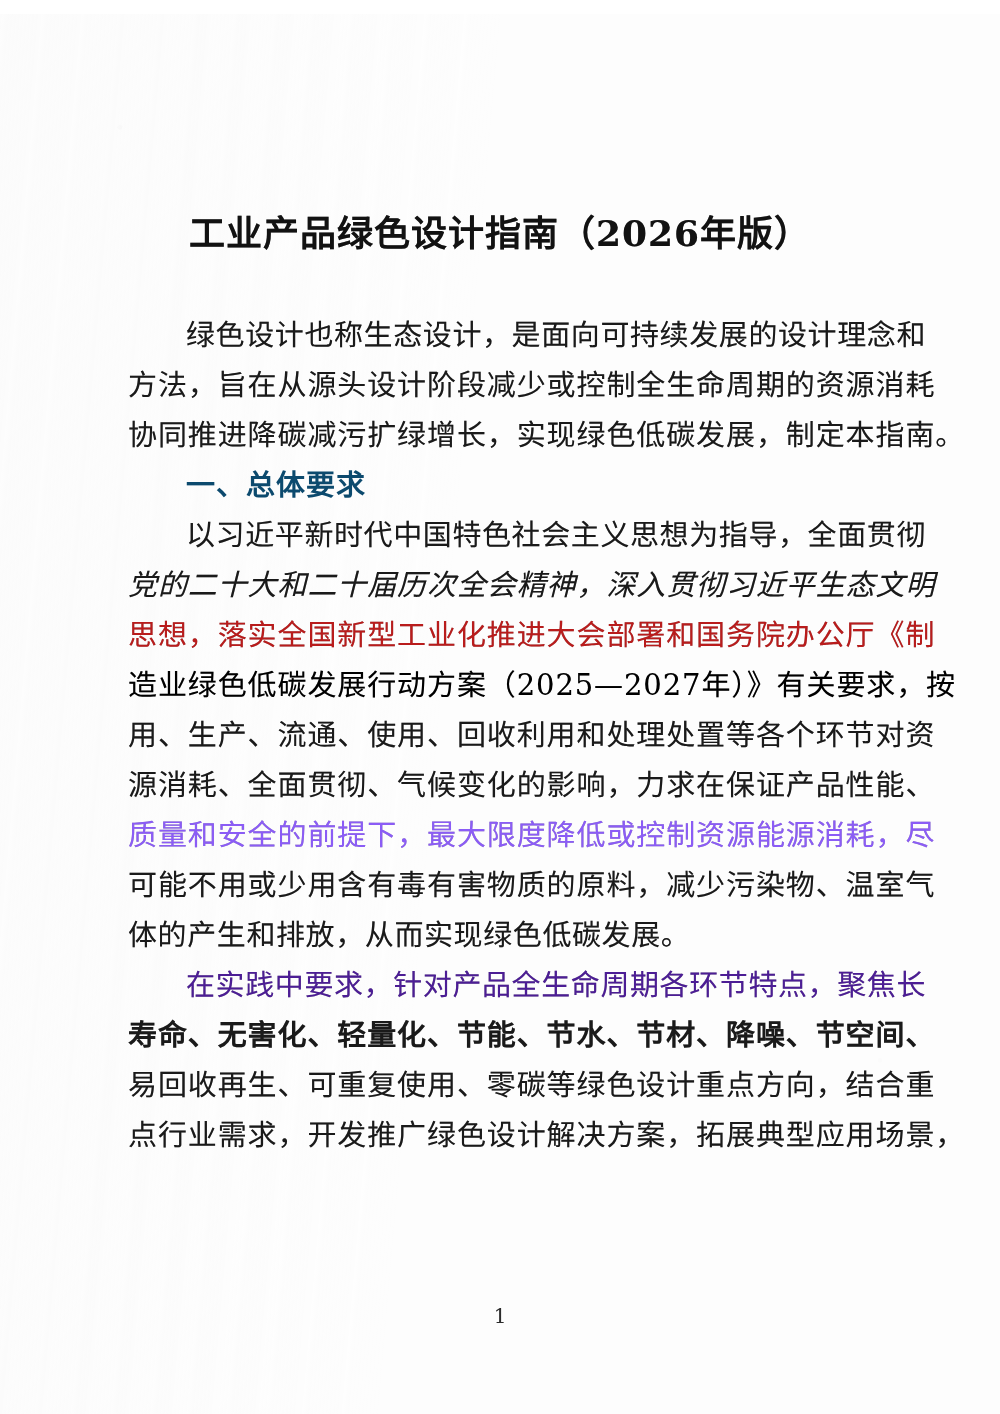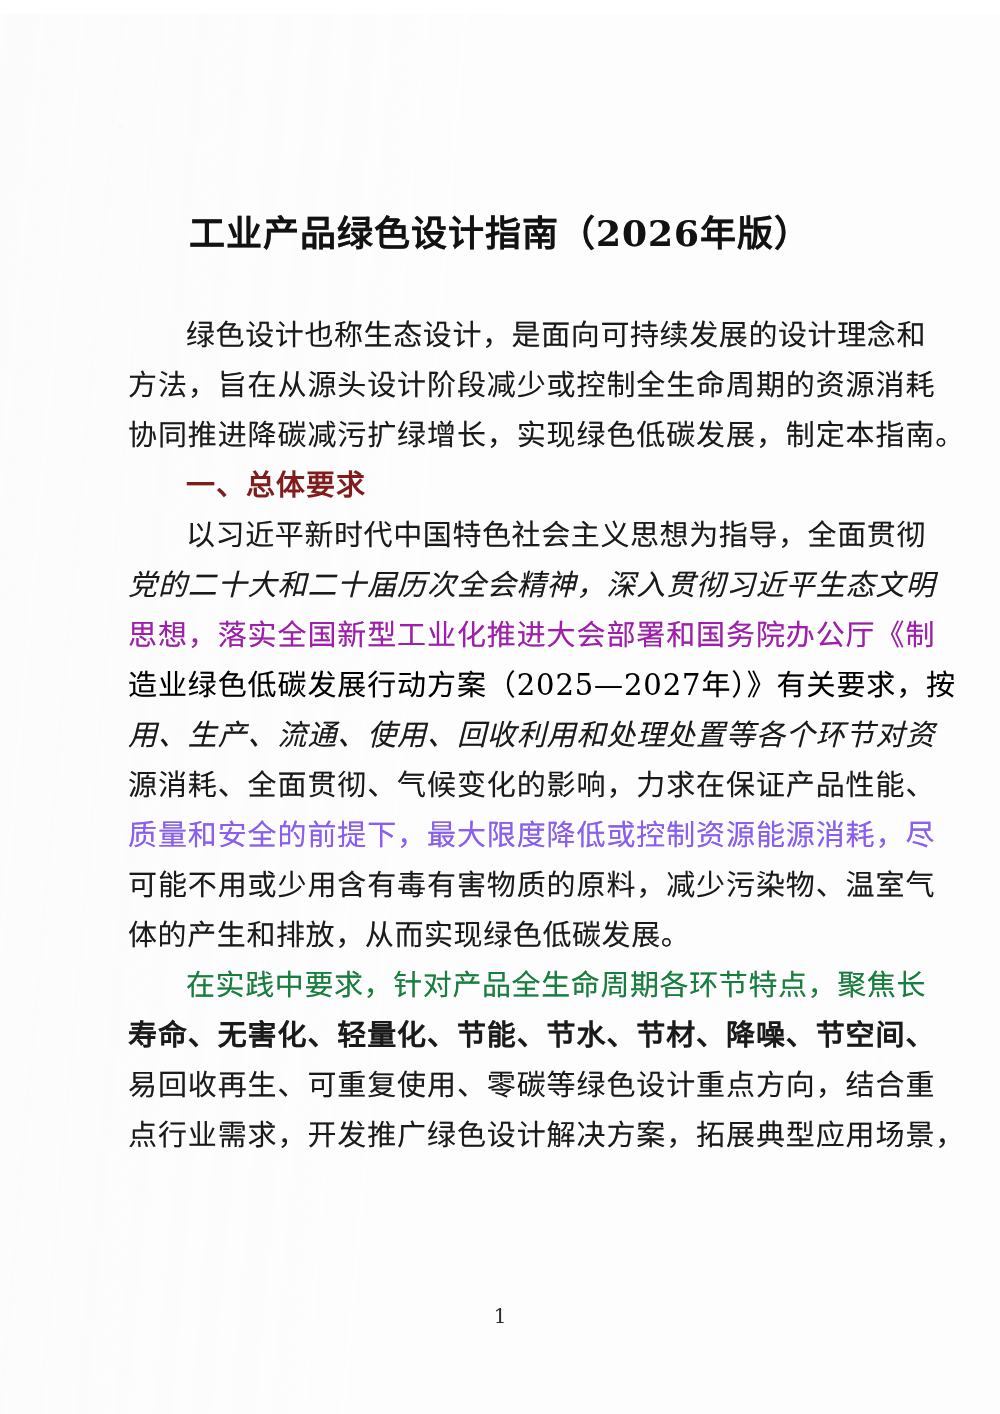--- a/index.html
+++ b/index.html
@@ -91,21 +91,21 @@
   .tline.j {
     letter-spacing: 0.9px;
   }
 
   .section-heading {
     display: block;
     height: 50px;
     line-height: 50px;
     font-size: 29px;
     font-weight: 700;
-    color: #7f1d1d;
+    color: #0c4a6e;
     text-indent: 58px;
     letter-spacing: 1px;
     white-space: nowrap;
     font-family: "DejaVu Sans", "Liberation Sans", sans-serif;
   }
 
   .page-number {
     position: absolute;
     left: 0;
     top: 1290px;
@@ -133,31 +133,31 @@
         <span class="tline indent" style="color: rgb(26, 26, 26);">绿色设计也称生态设计，是面向可持续发展的设计理念和</span>
         <span class="tline j" style="color: rgb(26, 26, 26);">方法，旨在从源头设计阶段减少或控制全生命周期的资源消耗</span>
         <span class="tline j" style="color: rgb(26, 26, 26);">协同推进降碳减污扩绿增长，实现绿色低碳发展，制定本指南。</span>
       </p>
 
       <h2 style="margin:0" class="section-heading">一、总体要求</h2>
 
       <p style="margin:0">
         <span class="tline indent" style="color: rgb(26, 26, 26);">以习近平新时代中国特色社会主义思想为指导，全面贯彻</span>
         <span class="tline j" style="color: rgb(26, 26, 26); font-style: italic;">党的二十大和二十届历次全会精神，深入贯彻习近平生态文明</span>
-        <span class="tline j" style="color: #a21caf;">思想，落实全国新型工业化推进大会部署和国务院办公厅《制</span>
+        <span class="tline j" style="color: #b91c1c;">思想，落实全国新型工业化推进大会部署和国务院办公厅《制</span>
         <span class="tline j" style="color: #000000;">造业绿色低碳发展行动方案（2025—2027年）》有关要求，按</span>
-        <span class="tline j" style="color: rgb(26, 26, 26); font-style: italic;">用、生产、流通、使用、回收利用和处理处置等各个环节对资</span>
+        <span class="tline j" style="color: rgb(26, 26, 26);">用、生产、流通、使用、回收利用和处理处置等各个环节对资</span>
         <span class="tline j" style="color: rgb(26, 26, 26);">源消耗、全面贯彻、气候变化的影响，力求在保证产品性能、</span>
         <span class="tline j" style="color: #8b5cf6;">质量和安全的前提下，最大限度降低或控制资源能源消耗，尽</span>
         <span class="tline j" style="color: rgb(26, 26, 26);">可能不用或少用含有毒有害物质的原料，减少污染物、温室气</span>
         <span class="tline" style="color: rgb(26, 26, 26);">体的产生和排放，从而实现绿色低碳发展。</span>
       </p>
 
       <p style="margin:0">
-        <span class="tline indent" style="color: #15803d;">在实践中要求，针对产品全生命周期各环节特点，聚焦长</span>
+        <span class="tline indent" style="color: #4c1d95;">在实践中要求，针对产品全生命周期各环节特点，聚焦长</span>
         <span class="tline j" style="color: rgb(26, 26, 26); font-weight: bold;">寿命、无害化、轻量化、节能、节水、节材、降噪、节空间、</span>
         <span class="tline j" style="color: rgb(26, 26, 26);">易回收再生、可重复使用、零碳等绿色设计重点方向，结合重</span>
         <span class="tline j" style="color: rgb(26, 26, 26);">点行业需求，开发推广绿色设计解决方案，拓展典型应用场景，</span>
       </p>
 
     </div>
 
     <div class="page-number">1</div>
 
   </div>

